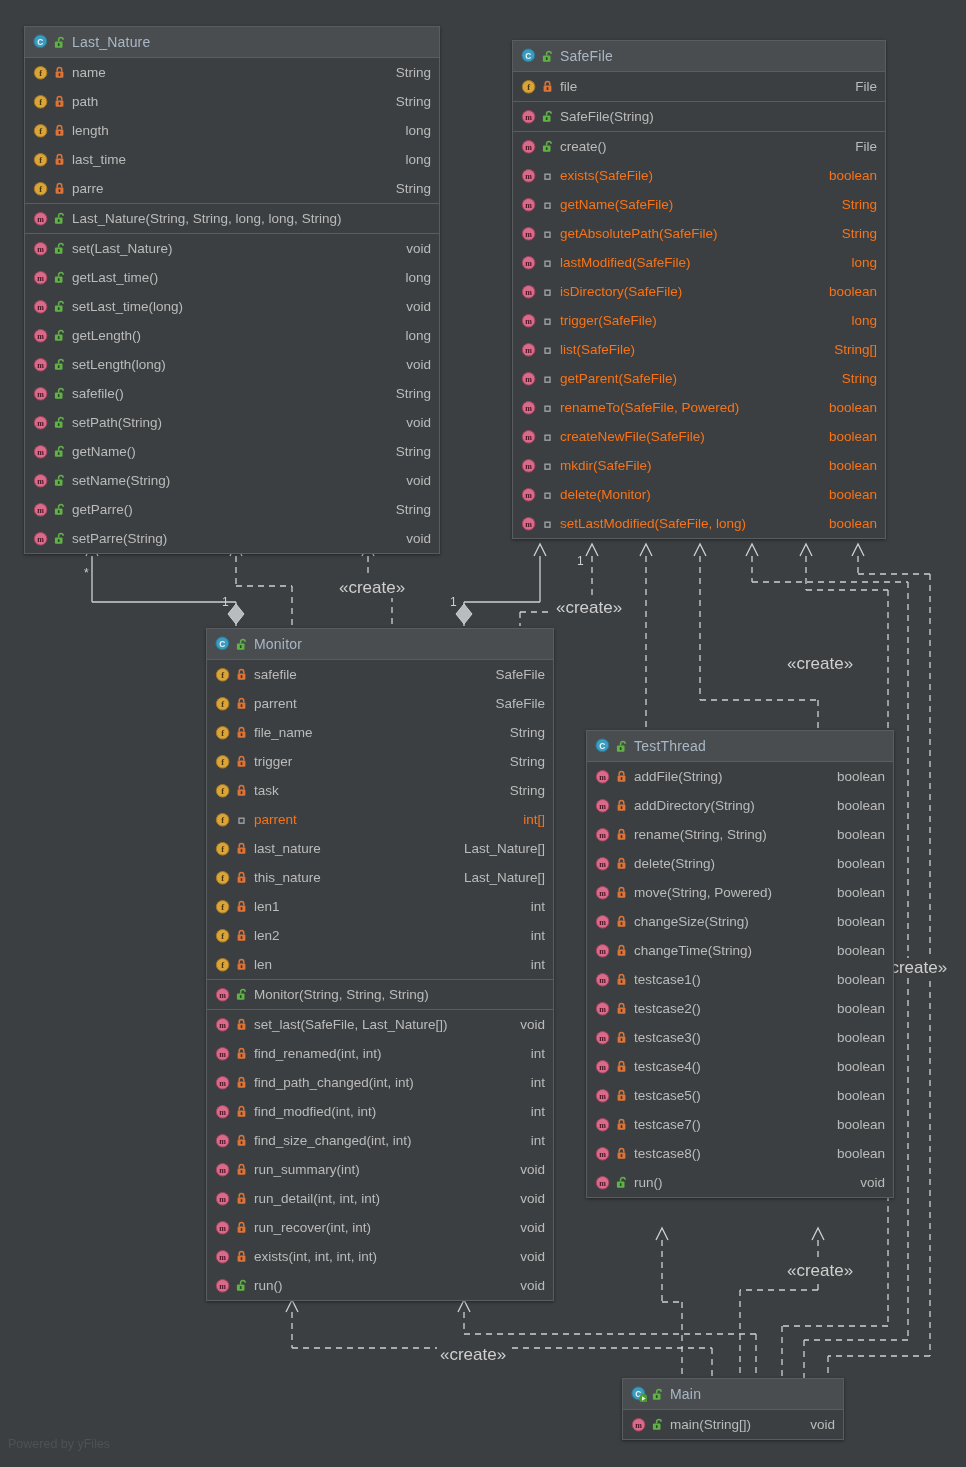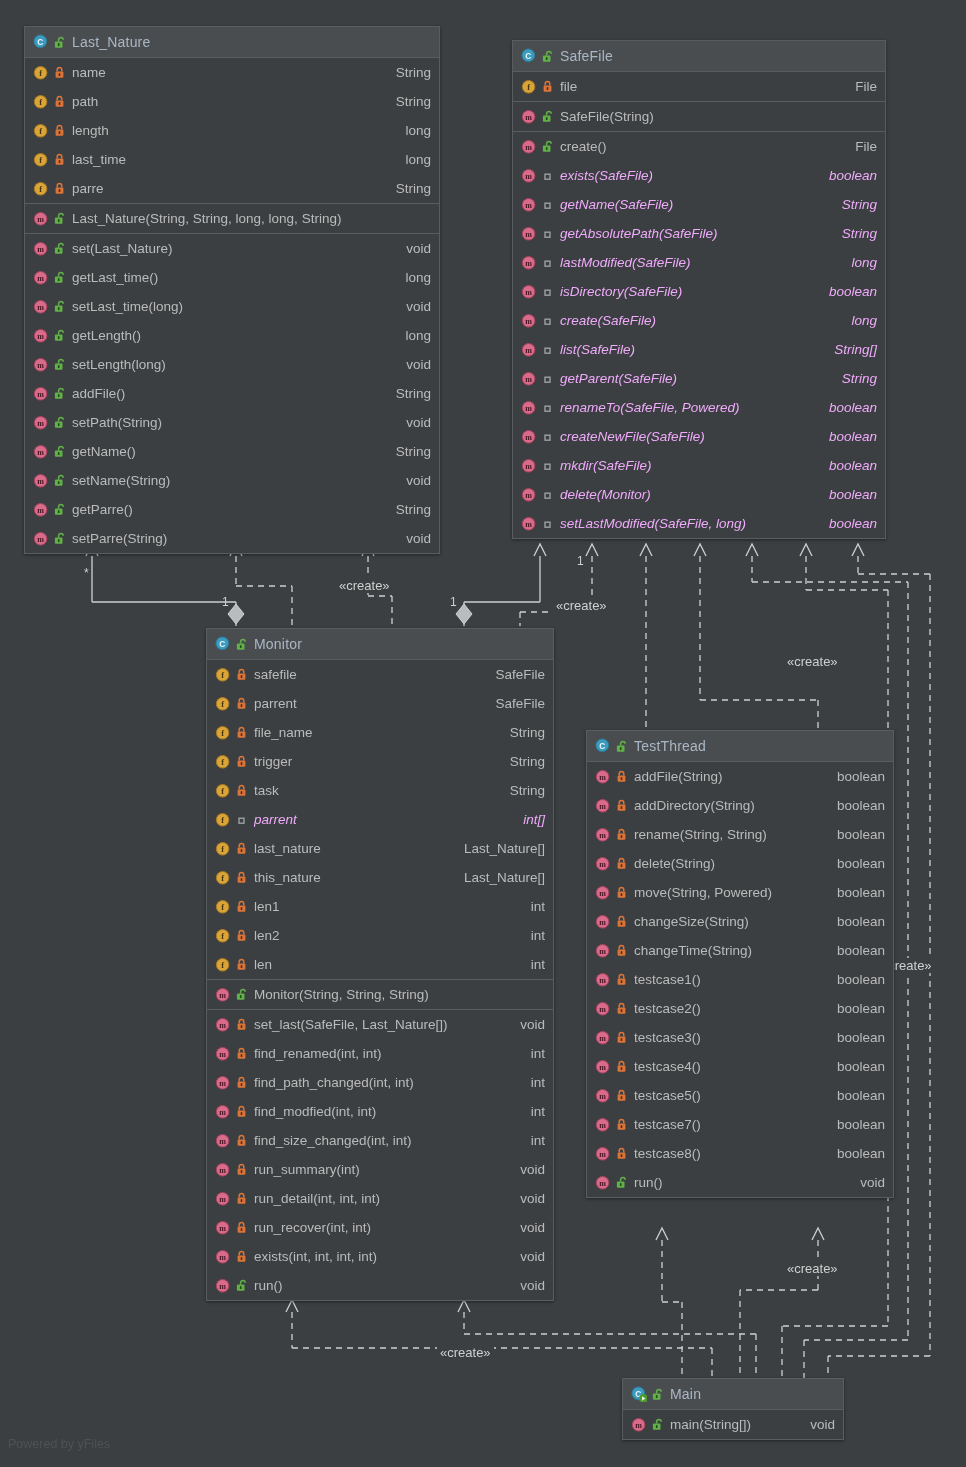--- a/index.html
+++ b/index.html
@@ -44,32 +44,32 @@
     white-space:nowrap;
   }
   .row .nm{
     color:#bbbbbb;font-size:13.5px;
     flex:1 1 auto;overflow:hidden;text-overflow:ellipsis;
   }
   .row .ty{
     color:#bbbbbb;font-size:13.5px;
     margin-left:10px;flex:0 0 auto;
   }
-  .row.static .nm,.row.static .ty{color:#f0abfc;font-style:italic;}
+  .row.static .nm,.row.static .ty{color:#f97316;}
 
   
   .ico{flex:0 0 auto;display:inline-block;position:relative;}
   .ico-kind{width:16px;height:16px;margin-right:5px;}
   .ico-vis{width:11px;height:13px;margin-right:7px;}
   .ico-kind svg,.ico-vis svg{display:block;}
 
   
   .elabel{
     position:absolute;
-    color:#cfcfcf;font-size:13px;
+    color:#cfcfcf;font-size:17px;
     background:#3c3f41;
     padding:0 3px;
     white-space:nowrap;
     z-index:4;
   }
   .mult{
     position:absolute;
     color:#cfcfcf;font-size:12px;
     background:transparent;
     white-space:nowrap;
@@ -426,21 +426,21 @@
               <text x="7.6" y="11.3" font-size="8" font-family="Liberation Serif, serif" fill="#4a1526" text-anchor="middle" font-weight="bold">m</text>
             </svg>
           </span>
           <span class="ico ico-vis">
             <svg width="11" height="13" viewBox="0 0 11 13">
               <path d="M4.6,5.6 L4.6,3.7 A2.3,2.3 0 0,1 9.2,3.7" fill="none" stroke="#62b04a" stroke-width="1.5"></path>
               <rect x="0.9" y="5.4" width="7.6" height="6.4" rx="1" fill="#62b04a"></rect>
               <rect x="3.9" y="7.2" width="1.6" height="2.8" fill="#214a14"></rect>
             </svg>
           </span>
-          <span class="nm">addFile()</span>
+          <span class="nm">safefile()</span>
           <span class="ty">String</span>
         </div>
         <div class="row">
           <span class="ico ico-kind">
             <svg width="16" height="16" viewBox="0 0 16 16">
               <circle cx="7.6" cy="7.8" r="6.3" fill="#d86b8a" stroke="#a8415f" stroke-width="1"></circle>
               <text x="7.6" y="11.3" font-size="8" font-family="Liberation Serif, serif" fill="#4a1526" text-anchor="middle" font-weight="bold">m</text>
             </svg>
           </span>
           <span class="ico ico-vis">
@@ -676,21 +676,21 @@
             <svg width="16" height="16" viewBox="0 0 16 16">
               <circle cx="7.6" cy="7.8" r="6.3" fill="#d86b8a" stroke="#a8415f" stroke-width="1"></circle>
               <text x="7.6" y="11.3" font-size="8" font-family="Liberation Serif, serif" fill="#4a1526" text-anchor="middle" font-weight="bold">m</text>
             </svg>
           </span>
           <span class="ico ico-vis">
             <svg width="11" height="13" viewBox="0 0 11 13">
               <rect x="3" y="5.2" width="5" height="5" fill="none" stroke="#9aa0a3" stroke-width="1.4"></rect>
             </svg>
           </span>
-          <span class="nm">create(SafeFile)</span>
+          <span class="nm">trigger(SafeFile)</span>
           <span class="ty">long</span>
         </div>
         <div class="row static">
           <span class="ico ico-kind">
             <svg width="16" height="16" viewBox="0 0 16 16">
               <circle cx="7.6" cy="7.8" r="6.3" fill="#d86b8a" stroke="#a8415f" stroke-width="1"></circle>
               <text x="7.6" y="11.3" font-size="8" font-family="Liberation Serif, serif" fill="#4a1526" text-anchor="middle" font-weight="bold">m</text>
             </svg>
           </span>
           <span class="ico ico-vis">

